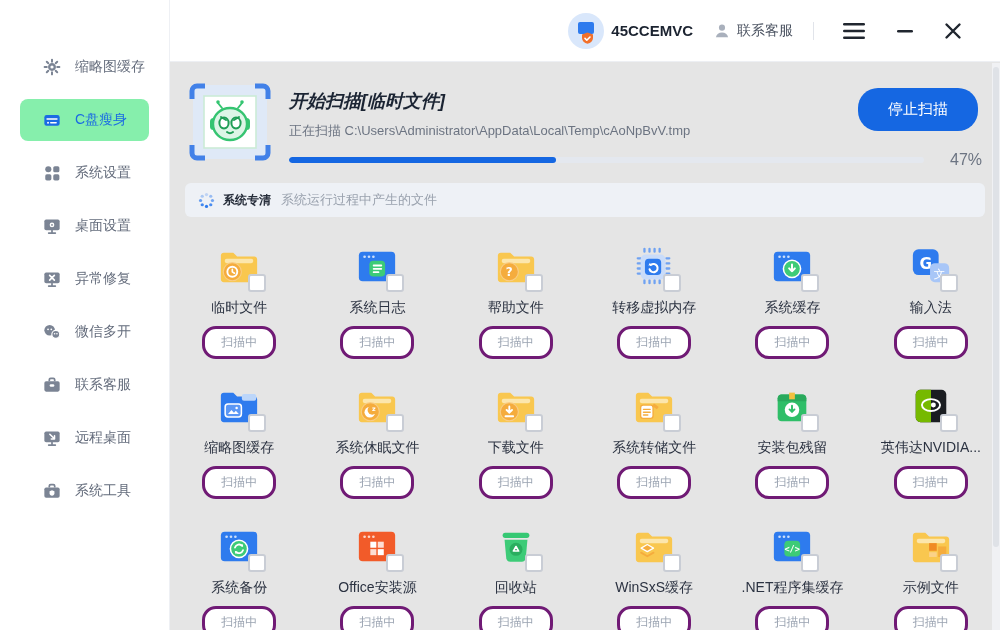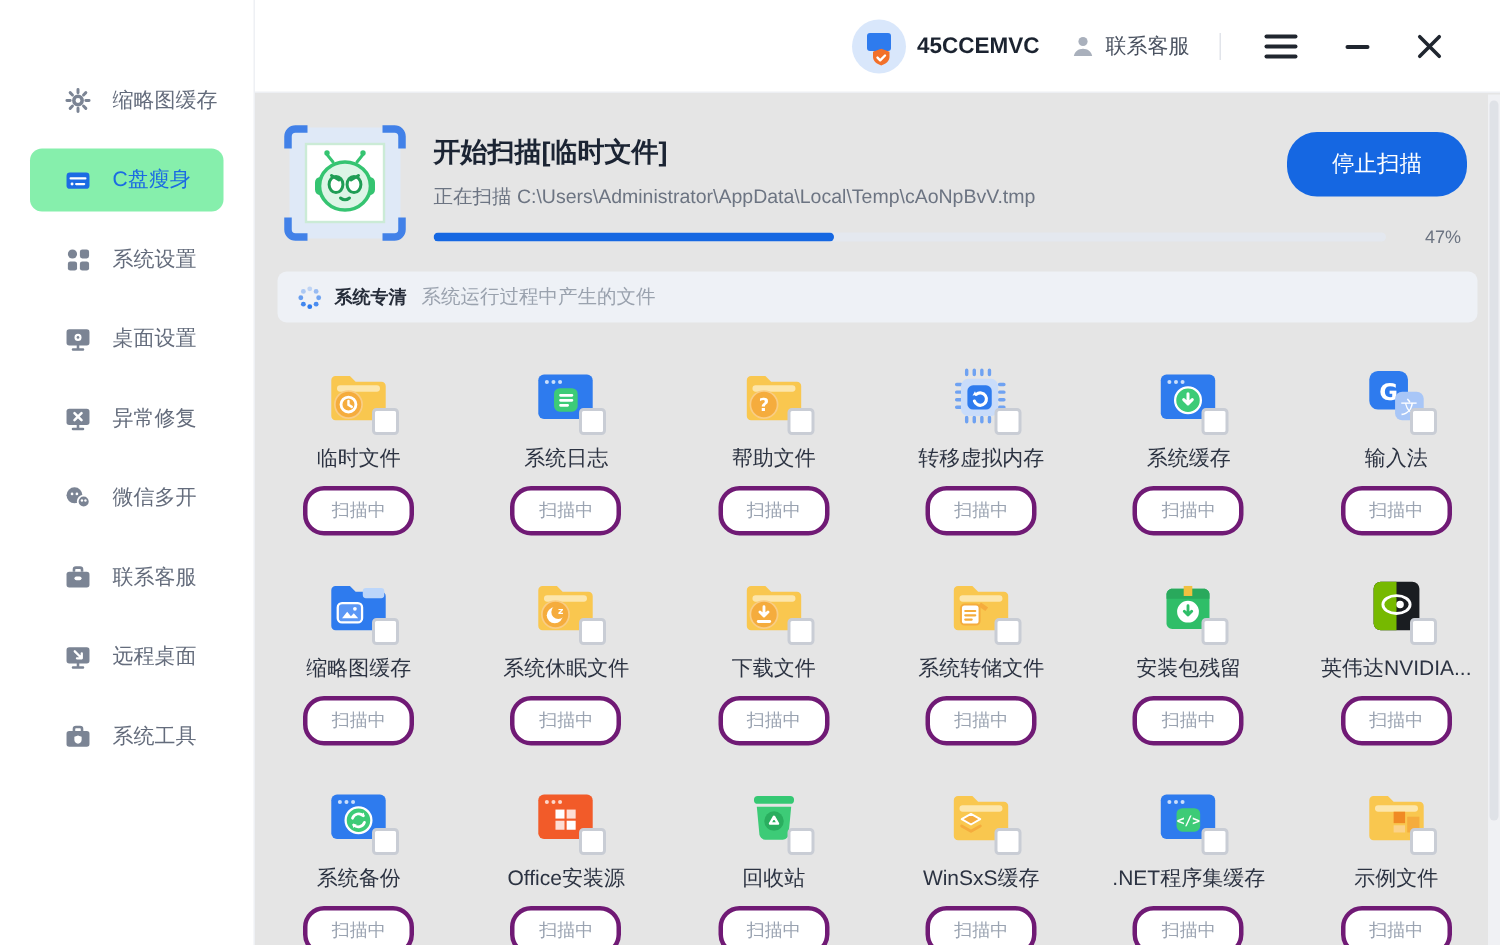--- a/index.html
+++ b/index.html
@@ -25,26 +25,26 @@
   .support { display:flex; align-items:center; margin-left:20px; color:#4a5260; font-size:14px; cursor:pointer; }
   .support svg { margin-right:6px; }
   .tb-divider { width:1px; height:18px; background:#e1e4ea; margin:0 22px 0 20px; }
   .winbtn { background:none; border:none; cursor:pointer; padding:6px; display:inline-flex; align-items:center; }
   .winbtn + .winbtn { margin-left:18px; }
 
   
   .scan-wrap { padding:20px 20px 0 18px; position:relative; }
   .scan-header { display:flex; }
   .scan-info { flex:1; margin-left:17px; min-width:0; }
-  .scan-title { font-size:18px; font-weight:bold; color:#1b2433; margin-top:7px; }
+  .scan-title { font-size:18px; font-weight:bold; color:#1b2433; margin-top:7px;font-style:italic; }
   .scan-status { font-size:13px; color:#6c7482; margin-top:9px; }
   .progress-row { display:flex; align-items:center; margin-top:11px; }
   .progress-track { flex:1; height:6px; border-radius:3px; background:#e4e8ef; overflow:hidden; }
   .progress-fill { height:100%; border-radius:3px; background:#1567e2; width:0; }
-  .progress-label { width:30px; margin-left:26px; font-size:12px; color:#6c7482; }
+  .progress-label { width:30px; text-align:right; margin-left:26px; font-size:16px; color:#6c7482; }
   .stop-btn { position:absolute; right:22px; top:26px; height:43px; padding:0 30px; border:none; border-radius:20px; background:#1567e2; color:#fff; font-size:15px; font-family:inherit; cursor:pointer; }
 
   
   .section-bar { margin:14px 15px 0 15px; height:34px; background:#eef1f6; border-radius:6px; display:flex; align-items:center; padding:0 13px; }
   .section-title { font-size:12px; font-weight:bold; color:#262d3a; margin-left:8px; }
   .section-sub { font-size:13px; color:#9aa2ae; margin-left:10px; }
 
   
   .grid { display:grid; grid-template-columns:repeat(6,1fr); margin-top:14px; }
   .cell { display:flex; flex-direction:column; align-items:center; padding:13px 0 12px 0; cursor:pointer; }

